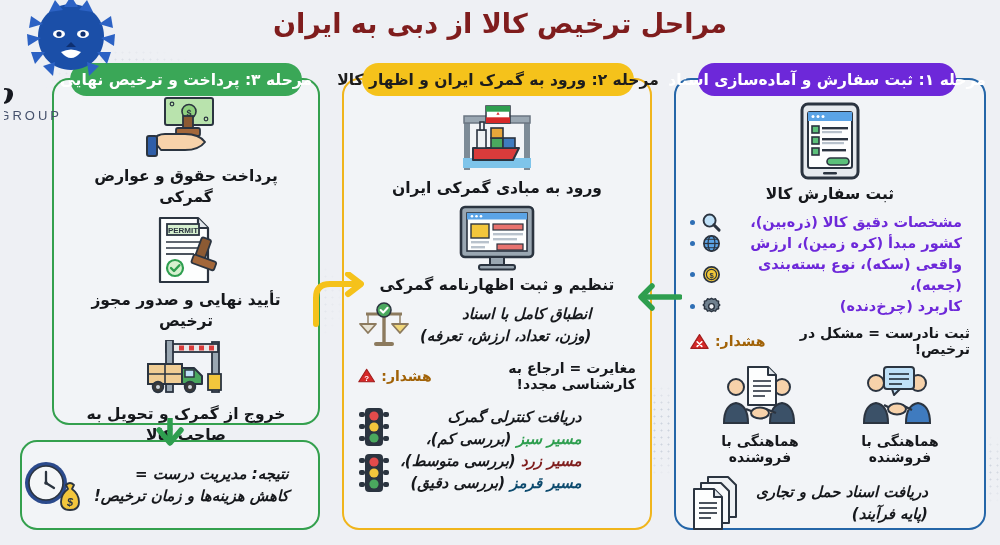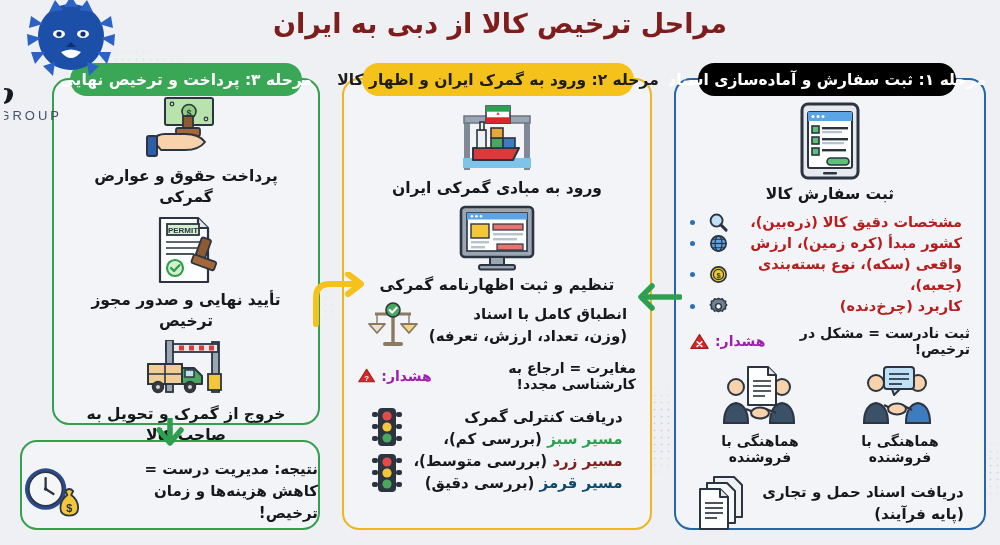--- a/index.html
+++ b/index.html
@@ -80,21 +80,21 @@
     color: #fff;
     font-size: 15.5px;
     font-weight: bold;
     display: flex;
     align-items: center;
     justify-content: center;
     padding: 0 14px;
     white-space: nowrap;
     z-index: 4;
   }
-  #pill-1 { background: #000000; right: 28px; left: 22px; }
+  #pill-1 { background: #6d28d9; right: 28px; left: 22px; }
   #pill-2 { background: #f5c21b; color: #1d1d1d; right: 16px; left: 18px; }
   #pill-3 { background: #3aa757; right: 16px; left: 16px; }
 
   .panel-body { position: absolute; inset: 0; padding: 22px 14px 10px; }
 
   .blk { text-align: center; }
   .blk-label {
     font-size: 15.5px;
     font-weight: bold;
     color: #16181c;
@@ -103,51 +103,51 @@
   }
 
   .icon-wrap { display: flex; justify-content: center; align-items: center; }
 
   
   .bullets { margin-top: 7px; }
   .bullet-row {
     display: flex;
     align-items: center;
     justify-content: space-between;
-    gap: 13px;
+    gap: 6px;
     font-size: 14.5px;
     font-weight: bold;
-    color: #b91c1c;
+    color: #6d28d9;
     line-height: 1.45;
     padding-right: 8px;
   }
   .bullet-dot {
     width: 5px; height: 5px; border-radius: 50%;
     background: #2f6fb5; flex: 0 0 auto;
   }
   .bullet-ico { width: 21px; height: 21px; flex: 0 0 auto; }
   .bullet-txt { flex: 1 1 auto; text-align: right; }
 
   .warn-row {
     display: flex; align-items: center; justify-content: center;
     gap: 6px; margin-top: 8px;
     font-size: 14px; font-weight: bold; color: #16181c;
   }
-  .warn-key { color: #a21caf; }
+  .warn-key { color: #a16207; }
 
   .pair-row {
     display: flex; justify-content: space-around; align-items: flex-end;
     margin-top: 8px;
   }
   .pair-item { text-align: center; width: 142px; }
   .pair-label { font-size: 14px; font-weight: bold; color: #16181c; margin-top: 2px; }
 
   .side-row {
-    display: flex; align-items: center; justify-content: center;
-    gap: 10px; margin-top: 10px;
+    display: flex; align-items: center; justify-content: flex-end;
+    gap: 10px; margin-top: 10px; font-style: italic;
   }
   .side-text {
     text-align: right; font-size: 15px; font-weight: bold;
     color: #16181c; line-height: 1.45;
   }
   .route-green  { color: #2e9e4f; }
   .route-yellow { color: #7f1d1d; }
   .route-red    { color: #0c4a6e; }
 
   .tl-stack { display: flex; flex-direction: column; gap: 2px; }

